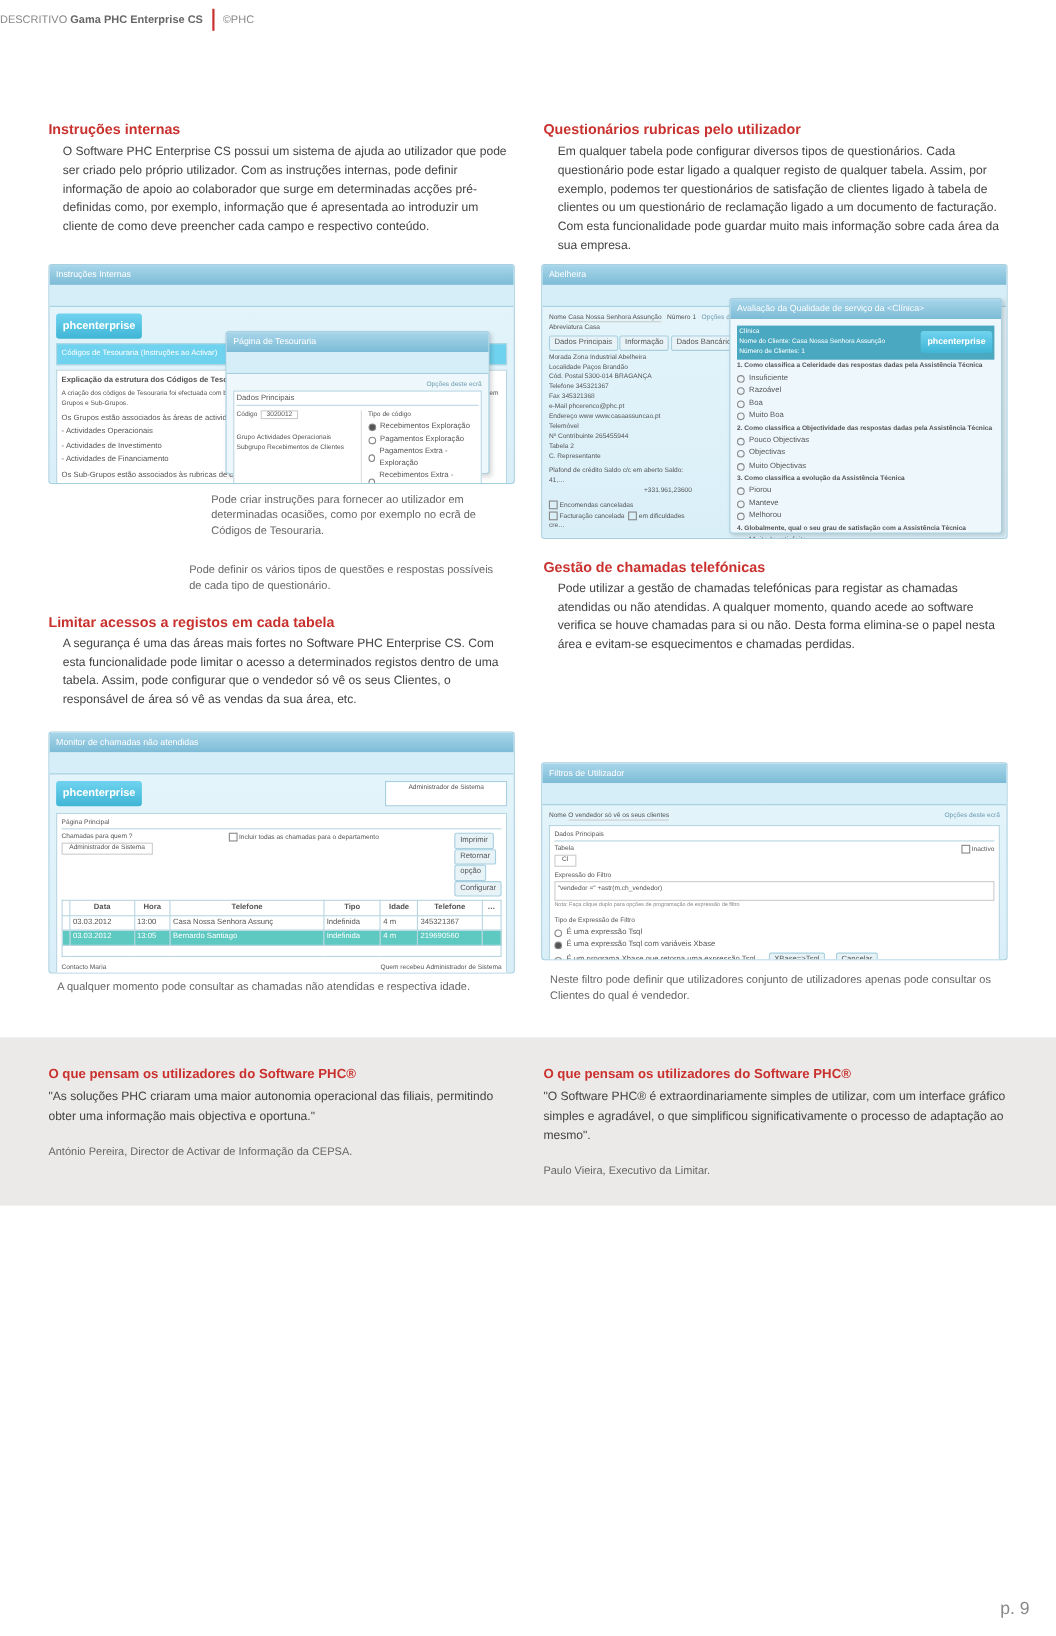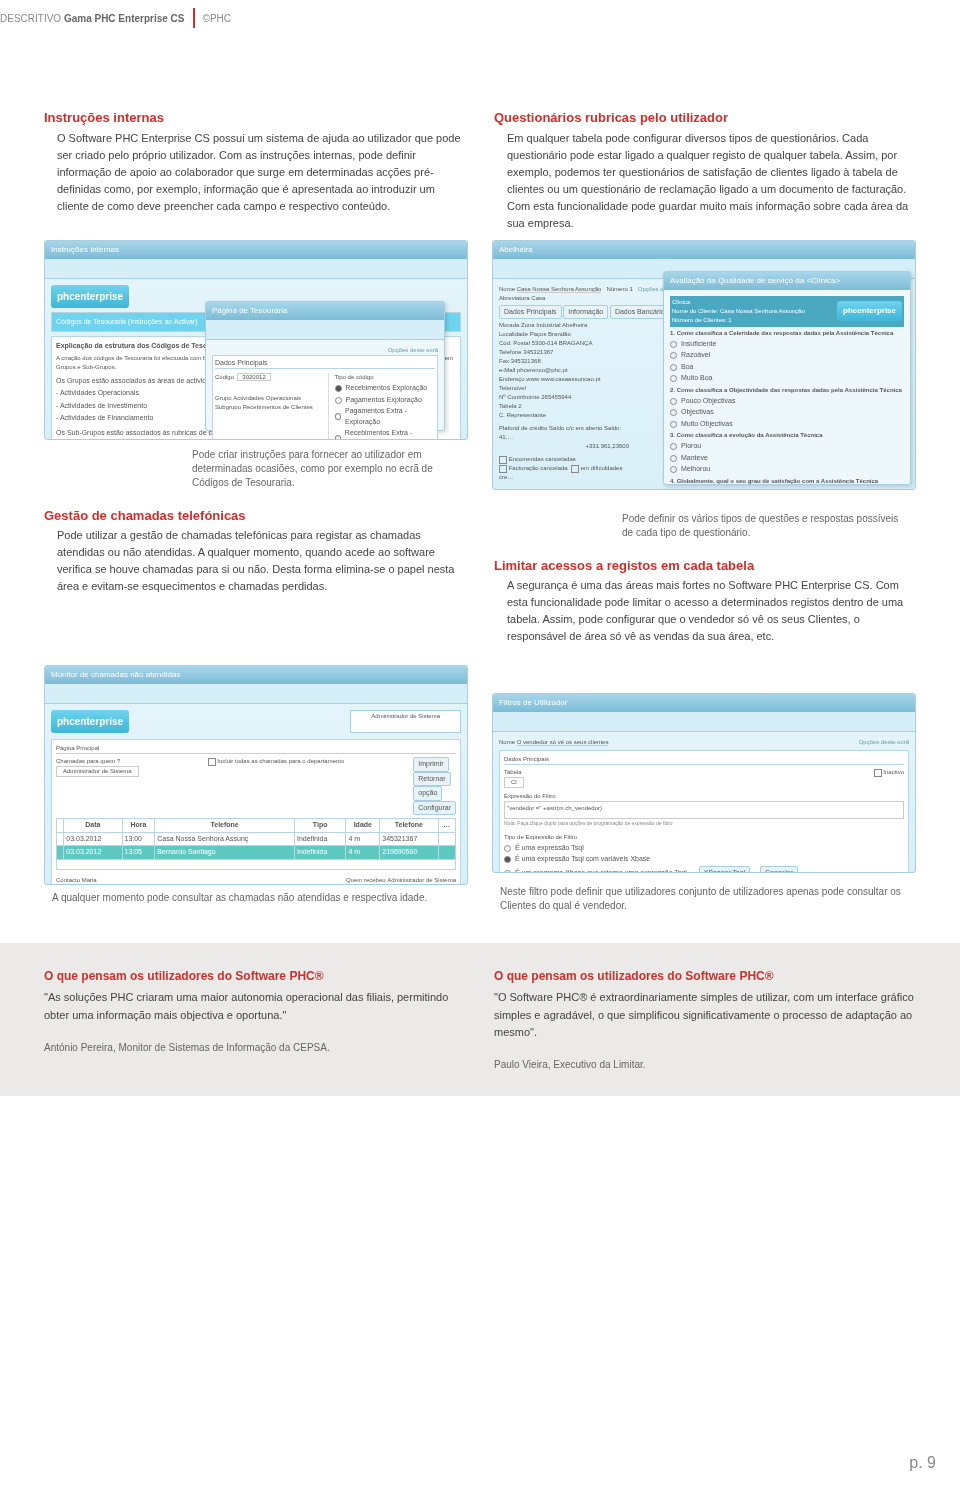--- a/index.html
+++ b/index.html
@@ -259,27 +259,27 @@
                 </div>
 
             </div>
           </div>
         </div>
       </div>
     </div>
 
     <div class="two-col" style="margin-top:16px;">
       <div class="col">
-        <h3 class="red">Gestão de chamadas telefónicas</h3>
-        <p class="body">Pode utilizar a gestão de chamadas telefónicas para registar as chamadas atendidas ou não atendidas. A qualquer momento, quando acede ao software verifica se houve chamadas para si ou não. Desta forma elimina-se o papel nesta área e evitam-se esquecimentos e chamadas perdidas.</p>
-      </div>
-      <div class="col">
         <div class="caption" style="margin-left:120px;">Pode definir os vários tipos de questões e respostas possíveis de cada tipo de questionário.</div>
         <h3 class="red" style="margin-top:16px;">Limitar acessos a registos em cada tabela</h3>
         <p class="body">A segurança é uma das áreas mais fortes no Software PHC Enterprise CS. Com esta funcionalidade pode limitar o acesso a determinados registos dentro de uma tabela. Assim, pode configurar que o vendedor só vê os seus Clientes, o responsável de área só vê as vendas da sua área, etc.</p>
+      </div>
+      <div class="col">
+        <h3 class="red">Gestão de chamadas telefónicas</h3>
+        <p class="body">Pode utilizar a gestão de chamadas telefónicas para registar as chamadas atendidas ou não atendidas. A qualquer momento, quando acede ao software verifica se houve chamadas para si ou não. Desta forma elimina-se o papel nesta área e evitam-se esquecimentos e chamadas perdidas.</p>
       </div>
     </div>
 
     <div class="fig-row">
 
       <div class="fig">
         <div class="fig-img" style="height:220px;">
           <div class="win-title">
               <span>Monitor de chamadas não atendidas</span>
             </div>
@@ -393,21 +393,21 @@
         </div>
         <div class="caption" style="margin-top:12px;">Neste filtro pode definir que utilizadores conjunto de utilizadores apenas pode consultar os Clientes do qual é vendedor.</div>
       </div>
     </div>
   </div>
 
   <div class="testimonials">
     <div class="testimonial">
       <h4>O que pensam os utilizadores do Software PHC®</h4>
       <div class="quote">"As soluções PHC criaram uma maior autonomia operacional das filiais, permitindo obter uma informação mais objectiva e oportuna."</div>
-      <div class="author">António Pereira, Monitor de Sistemas de Informação da CEPSA.</div>
+      <div class="author">António Pereira, Director de Activar de Informação da CEPSA.</div>
     </div>
     <div class="testimonial">
       <h4>O que pensam os utilizadores do Software PHC®</h4>
       <div class="quote">"O Software PHC® é extraordinariamente simples de utilizar, com um interface gráfico simples e agradável, o que simplificou significativamente o processo de adaptação ao mesmo".</div>
       <div class="author">Paulo Vieira, Executivo da Limitar.</div>
     </div>
   </div>
 
   <div class="page-num">p. 9</div>
 </div>

